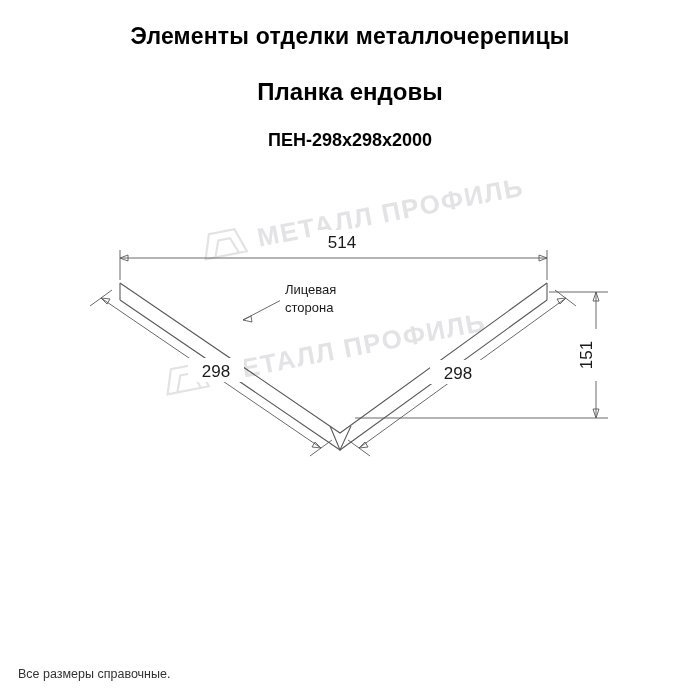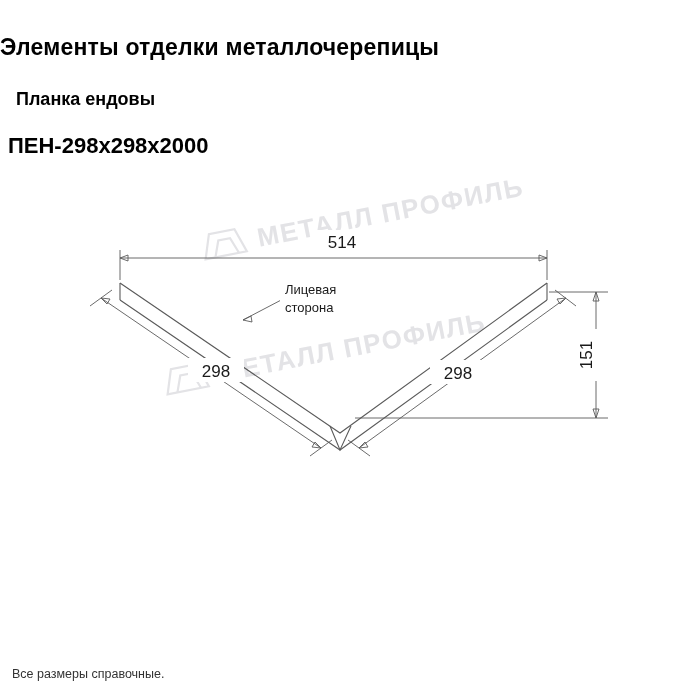--- a/index.html
+++ b/index.html
@@ -15,57 +15,58 @@
     overflow: hidden;
     position: relative;
   }
   .page {
     position: relative;
     width: 700px;
     height: 700px;
     box-sizing: border-box;
   }
   .title-block {
-    padding-top: 34px;
+    text-align: center;
+    padding-top: 23px;
   }
   .main-title {
     font-size: 23px;
     font-weight: bold;
     letter-spacing: 0.2px;
     color: #000000;
     margin: 0;
   }
   .sub-title {
-    font-size: 18px;
+    font-size: 24px;
     font-weight: bold;
     color: #000000;
     margin: 16px;
     line-height: 1.35;
   }
   .sub-title-1 { margin-top: 26px; }
   .code-title {
-    font-size: 22px;
+    font-size: 18px;
     font-weight: bold;
     color: #000000;
     margin: 8px;
     margin-top: 22px;
   }
   .drawing-wrap {
     position: absolute;
     left: 0;
     top: 180px;
     width: 700px;
     height: 430px;
   }
   .drawing-wrap svg {
     display: block;
   }
   .footer {
     position: absolute;
-    left: 12px;
+    left: 18px;
     bottom: 16px;
     width: 660px;
   }
   .footer p {
     margin: 0;
     font-size: 12.5px;
     color: #333333;
     line-height: 1.55;
   }
   .wm-text {

